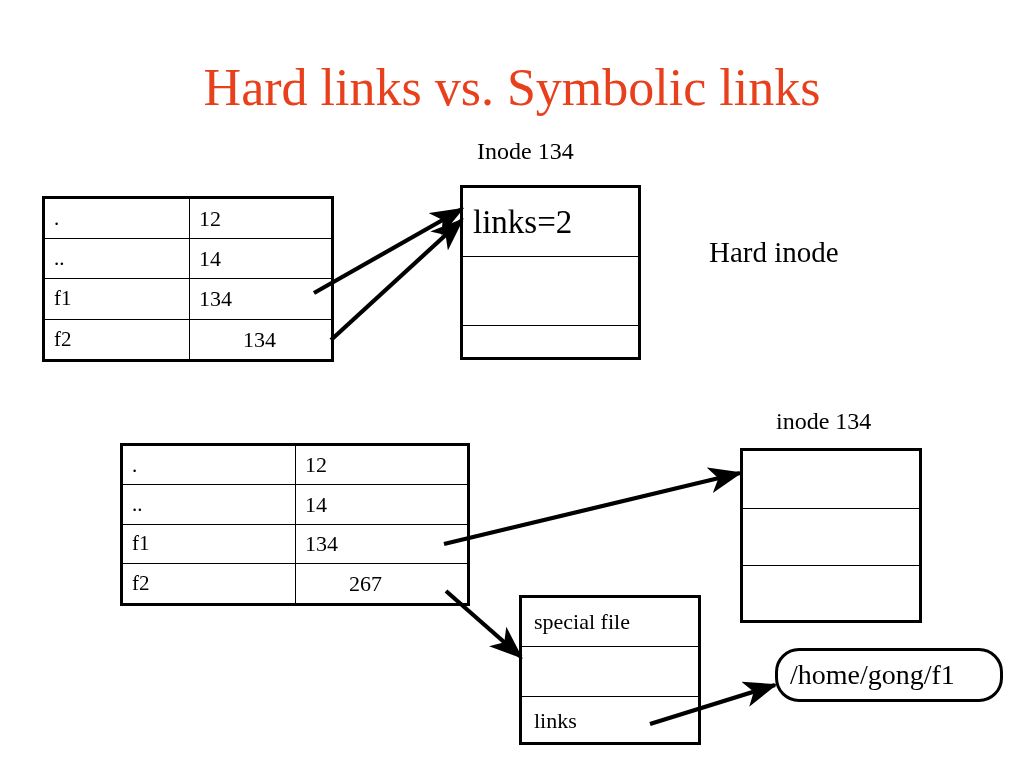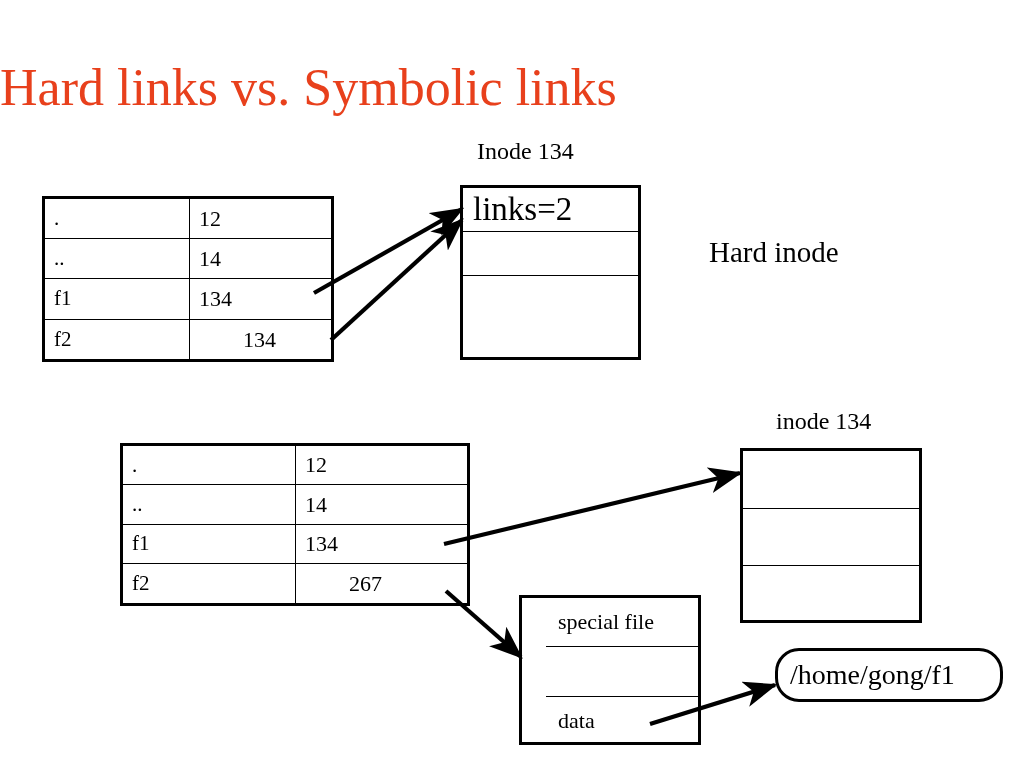--- a/index.html
+++ b/index.html
@@ -16,20 +16,21 @@
     font-family: "Liberation Serif", "DejaVu Serif", serif;
     color: #000000;
   }
 
   
   .slide-title {
     position: absolute;
     left: 0;
     top: 59px;
     width: 1024px;
+    text-align: center;
     font-size: 52px;
     line-height: 1.1;
     color: #E8401C;
     white-space: nowrap;
   }
 
   
   .box {
     position: absolute;
     box-sizing: border-box;
@@ -79,26 +80,26 @@
   #dir-table-1 .row { height: 40.2px; }
   #dir-table-1 .cell-name { width: 145px; }
 
   
   #dir-table-2 { left: 120px; top: 443px; width: 350px; height: 163px; }
   #dir-table-2 .row { height: 39.4px; }
   #dir-table-2 .cell-name { width: 173px; }
 
   
   #inode-box-1 { left: 460px; top: 185px; width: 181px; height: 175px; }
-  #inode-box-1 .row { height: 44px; font-size: 33px; padding-left: 10px; }
+  #inode-box-1 .row { height: 69px; font-size: 33px; padding-left: 10px; }
 
   #inode-box-2 { left: 740px; top: 448px; width: 182px; height: 175px; }
   #inode-box-2 .row { height: 57.5px; }
 
-  #special-file-box { left: 519px; top: 595px; width: 182px; height: 150px; padding-left: 24px; }
+  #special-file-box { left: 519px; top: 595px; width: 182px; height: 150px; }
   #special-file-box .row { height: 49.3px; font-size: 22px; padding-left: 12px; }
 
   #path-box {
     left: 775px; top: 648px; width: 228px; height: 54px;
     display: flex; align-items: center; padding-left: 12px;
     font-size: 28px; white-space: nowrap; border-radius: 24px;
   }
 
   
   .label {
@@ -177,21 +178,21 @@
 
   <div class="box" id="inode-box-2">
     <div class="row"></div>
     <div class="row"></div>
     <div class="row"></div>
   </div>
 
   <div class="box" id="special-file-box">
     <div class="row">special file</div>
     <div class="row"></div>
-    <div class="row">data</div>
+    <div class="row">links</div>
   </div>
 
   <div class="box" id="path-box">/home/gong/f1</div>
 
 
   <svg id="arrow-layer" viewBox="0 0 1024 768">
     <defs>
       <marker id="ah" markerWidth="9" markerHeight="9" refX="7.4" refY="3.1" orient="auto" markerUnits="strokeWidth">
         <path d="M0,0 L8,3.1 L0,6.2 L2.1,3.1 z" fill="#000000"></path>
       </marker>

